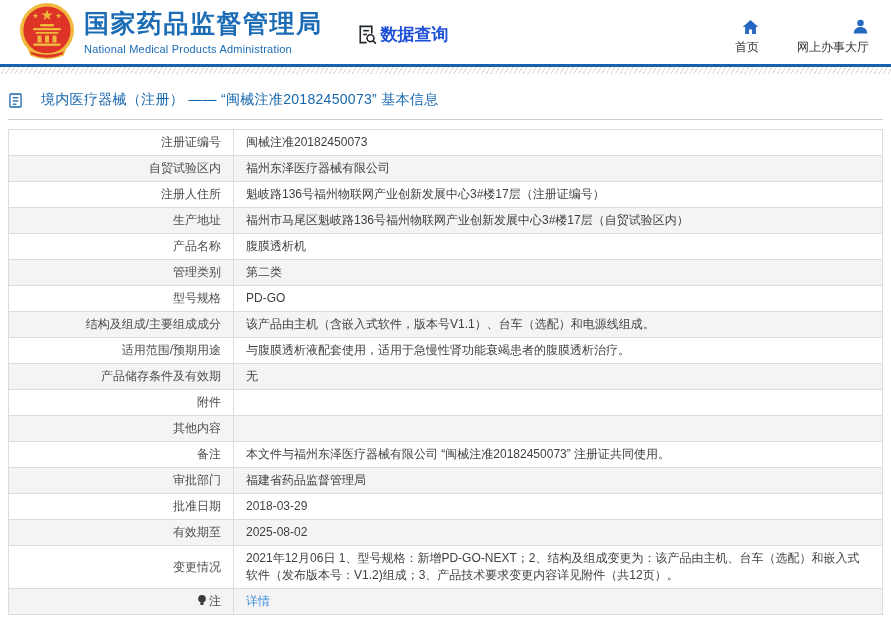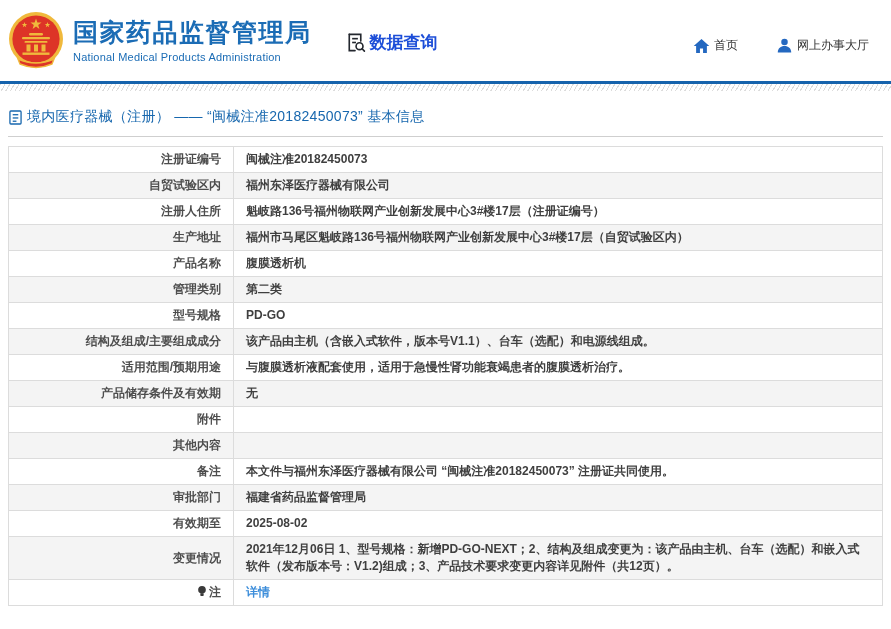--- a/index.html
+++ b/index.html
@@ -3,46 +3,46 @@
 <meta charset="utf-8">
 <style>
   * { margin:0; padding:0; box-sizing:border-box; }
   html,body { background:#fff; }
   body {
     width:891px; height:629px; position:relative; overflow:hidden;
     font-family:"Liberation Sans","DejaVu Sans",sans-serif;
     -webkit-font-smoothing:antialiased;
   }
   
-  .header { height:81px; display:flex; align-items:center; padding:0 22px 0 8px; background:#fff; }
+  .header { height:64px; display:flex; align-items:center; padding:0 22px 0 19px; background:#fff; }
   .emblem { width:56px; height:62px; flex:0 0 auto; display:flex; align-items:center; }
   .brand { margin-left:9px; }
   .brand-title { color:var(--brand-blue); font-size:25px; font-weight:bold; letter-spacing:1.5px; line-height:1.15; }
   .brand-sub { color:var(--brand-blue); font-size:11px; margin-top:5px; letter-spacing:0.2px; }
   .section-label { display:flex; align-items:center; gap:3px; margin-left:32px; margin-top:4px;
                    color:#1d4ed8; font-size:17px; font-weight:bold; cursor:pointer; }
   .dq-icon { display:inline-flex; }
   .nav { margin-left:auto; display:flex; gap:38px; margin-top:10px; }
-  .nav-item { display:flex; align-items:flex-end; gap:4px;
+  .nav-item { display:flex; flex-direction:column; align-items:flex-end; gap:4px;
               font-size:12px; color:#333; cursor:pointer; min-width:40px; }
   .nav-icon { display:inline-flex; height:17px; align-items:flex-end; }
   
   .blue-bar { height:3px; background:var(--bar-blue); }
   .hatch { height:7px;
     background:repeating-linear-gradient(120deg, #dcdcdc 0 1px, #ffffff 1px 4px); }
   
   .content { padding:15px 8px 0 8px; }
-  .page-title-row { display:flex; align-items:center; gap:5px; padding:2px 0 10px 1px;
+  .page-title-row { display:flex; align-items:center; gap:19px; padding:2px 0 10px 1px;
                     border-bottom:1px solid #cfcfcf; }
   .page-title { color:var(--title-blue); font-size:14px; letter-spacing:0.3px; }
   .doc-icon { display:inline-flex; }
   
   .info-table { width:875px; border-collapse:collapse; table-layout:fixed; margin-top:9px;
                 font-size:12px; }
-  .info-table td { border:1px solid #dcdcdc; padding:4px 12px; line-height:17px; vertical-align:middle;font-weight:bold; }
+  .info-table td { border:1px solid #dcdcdc; padding:4px 12px; line-height:17px; vertical-align:middle; }
   .label-cell { width:225px; text-align:right; color:#4d4d4d; }
   .value-cell { color:#3f3f3f; word-break:break-all; }
   .info-row:nth-child(even) { background:#f4f4f4; }
   .info-row { height:26px; }
   .value-cell a { color:var(--link-blue); text-decoration:none; }
   .label-icon { display:inline-flex; vertical-align:-2px; margin-right:2px; }
 </style>
 </head>
 <body>
 
@@ -170,20 +170,24 @@
         </tr>
         <tr class="info-row">
           <td class="label-cell">备注</td>
           <td class="value-cell">本文件与福州东泽医疗器械有限公司 “闽械注准20182450073” 注册证共同使用。</td>
         </tr>
         <tr class="info-row">
           <td class="label-cell">审批部门</td>
           <td class="value-cell">福建省药品监督管理局</td>
         </tr>
         <tr class="info-row">
+          <td class="label-cell">批准日期</td>
+          <td class="value-cell">2018-03-29</td>
+        </tr>
+        <tr class="info-row">
           <td class="label-cell">有效期至</td>
           <td class="value-cell">2025-08-02</td>
         </tr>
         <tr class="info-row">
           <td class="label-cell">变更情况</td>
           <td class="value-cell">2021年12月06日 1、型号规格：新增PD-GO-NEXT；2、结构及组成变更为：该产品由主机、台车（选配）和嵌入式软件（发布版本号：V1.2)组成；3、产品技术要求变更内容详见附件（共12页）。</td>
         </tr>
         <tr class="info-row">
           <td class="label-cell"><span class="label-icon">
               <svg width="10" height="13" viewBox="0 0 12 15">

